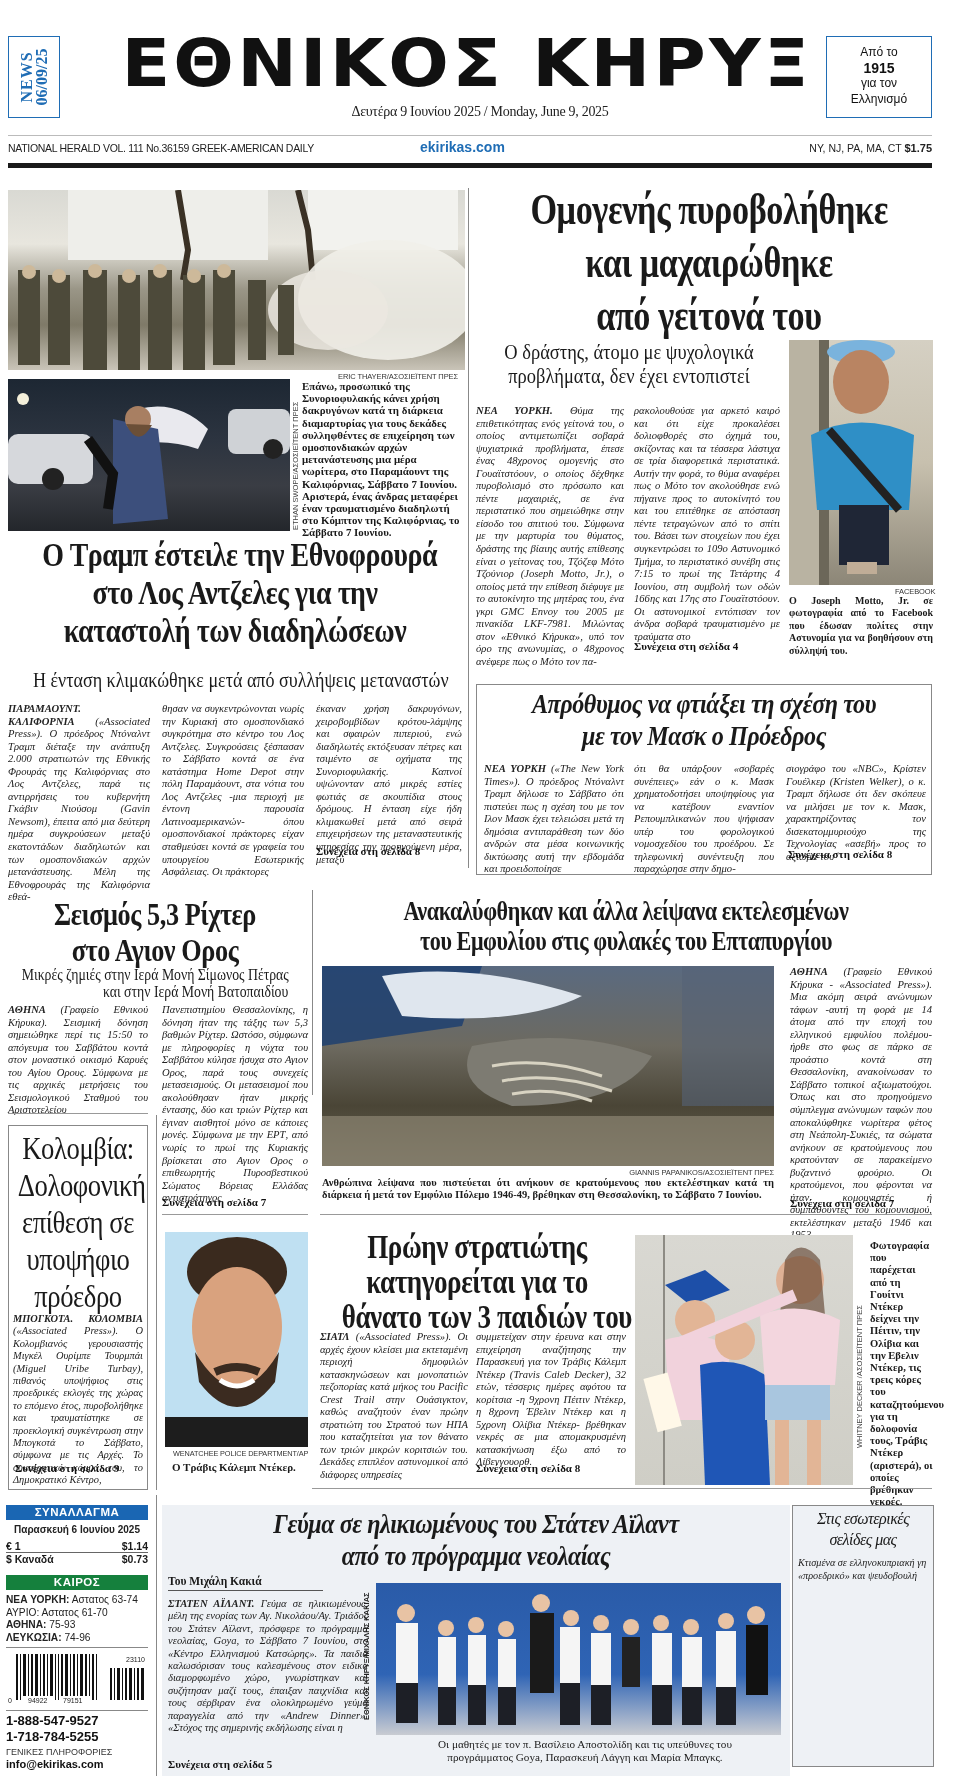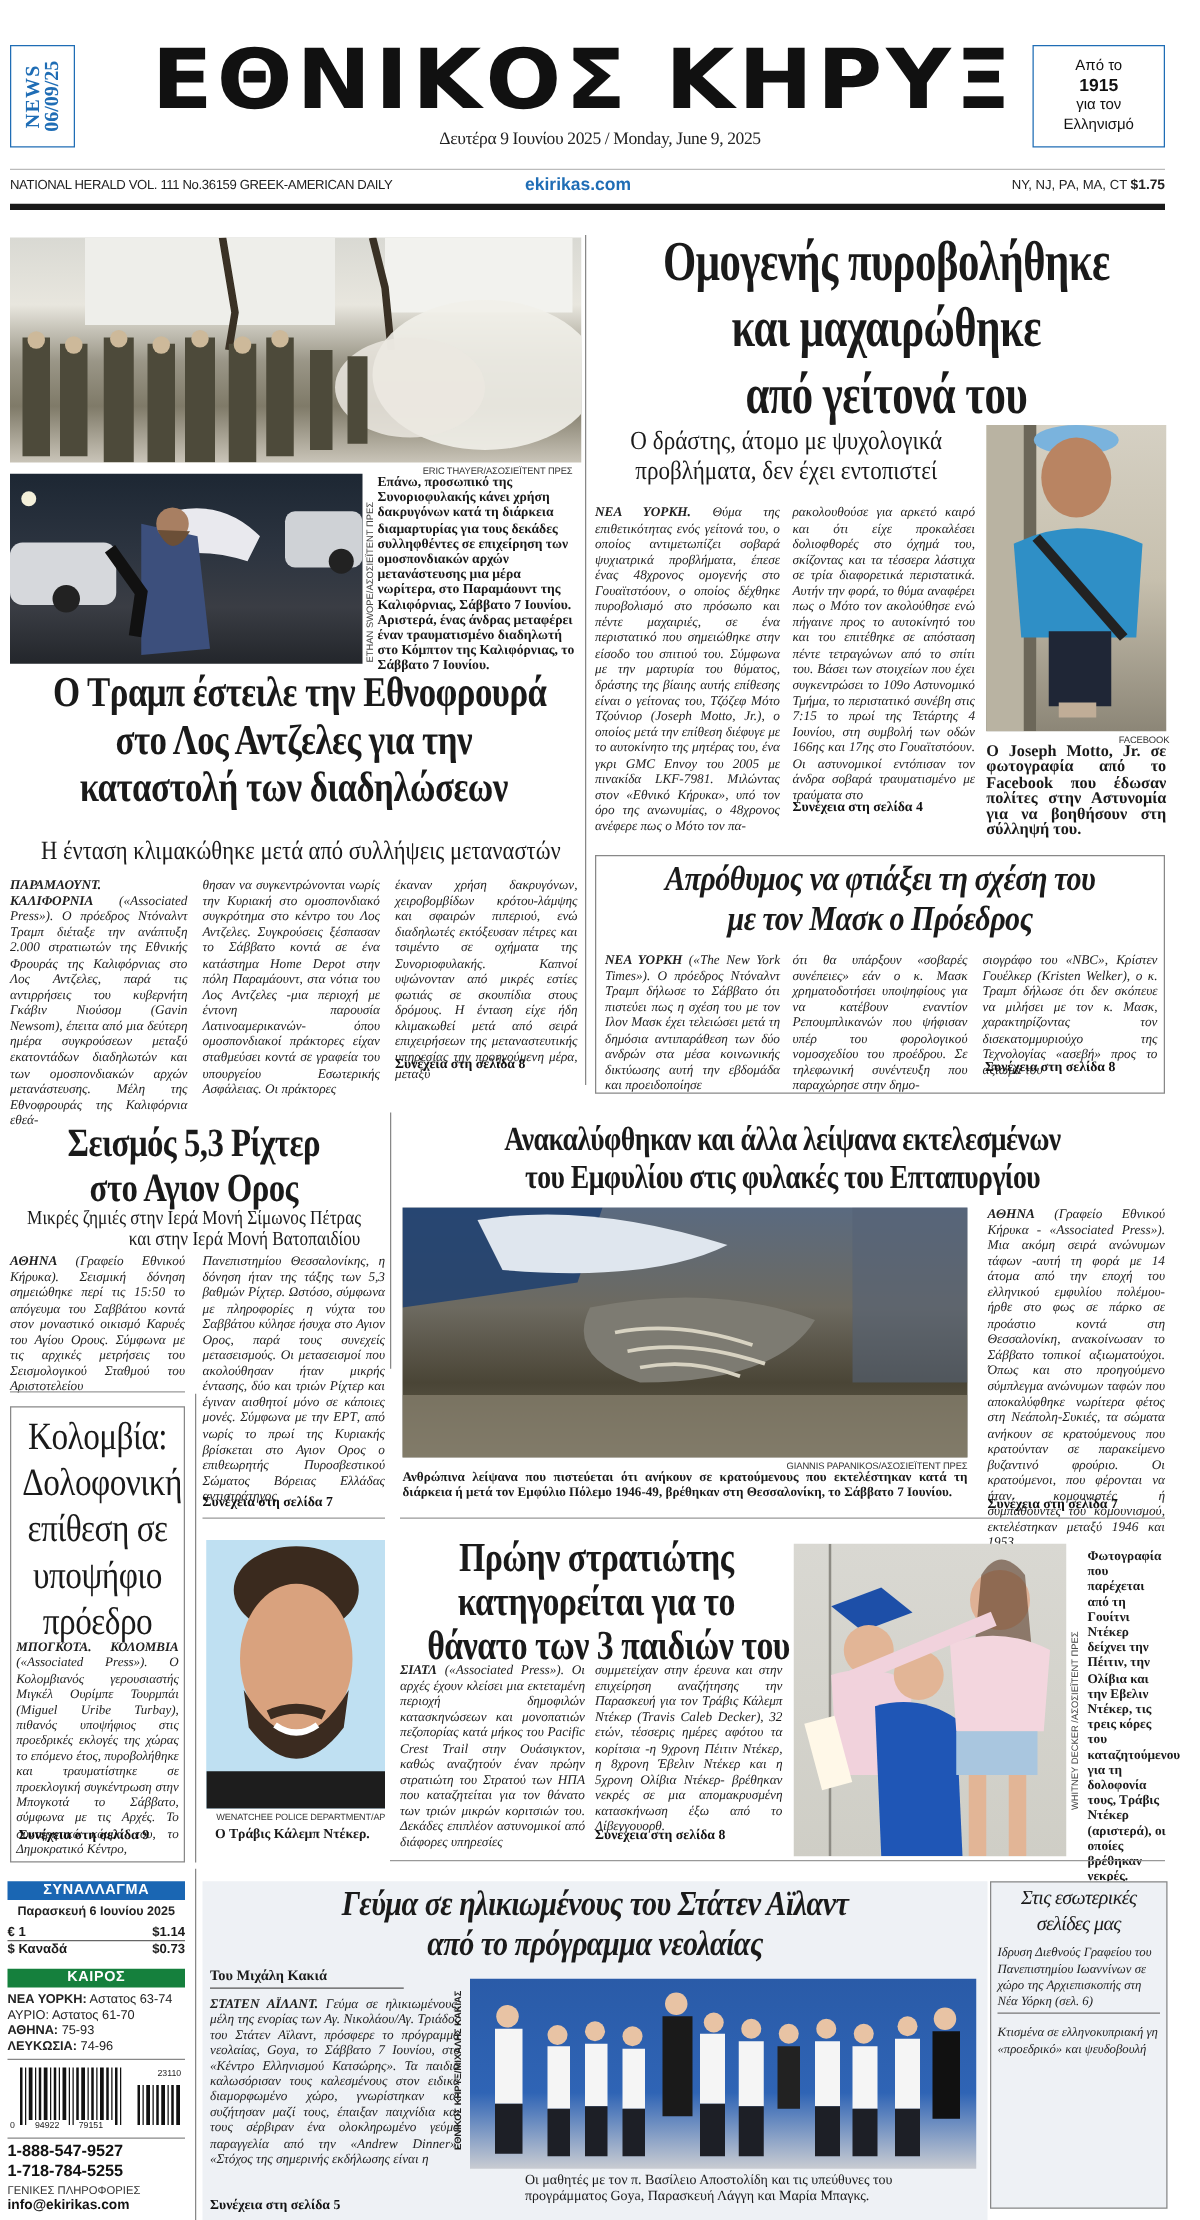--- a/index.html
+++ b/index.html
@@ -143,21 +143,21 @@
     <path d="M40 0 L40 245 L30 245 L30 0 Z" fill="#6c6759"></path>
     <ellipse cx="72" cy="12" rx="34" ry="12" fill="#7ab3dd"></ellipse>
     <ellipse cx="72" cy="42" rx="28" ry="32" fill="#b98462"></ellipse>
     <path d="M22 95 Q72 70 125 95 L120 170 L28 170 Z" fill="#2f8fc6"></path>
     <path d="M40 90 L110 170" stroke="#222" stroke-width="8"></path>
     <rect x="50" y="165" width="50" height="60" fill="#1f2636"></rect>
     <rect x="58" y="222" width="30" height="12" fill="#c0ad97"></rect>
   </svg>
 </div>
 <div class="abs credit" style="left:895px;top:587px;">FACEBOOK</div>
-<div class="abs caption-b" style="left:789px;top:595px;width:144px;text-align:justify;font-size:13px;line-height:12.4px;">Ο Joseph Motto, Jr. σε φωτογραφία από το Facebook που έδωσαν πολίτες στην Αστυνομία για να βοηθήσουν στη σύλληψή του.</div>
+<div class="abs caption-b" style="left:789px;top:595px;width:144px;text-align:justify;font-size:10px;line-height:12.4px;">Ο Joseph Motto, Jr. σε φωτογραφία από το Facebook που έδωσαν πολίτες στην Αστυνομία για να βοηθήσουν στη σύλληψή του.</div>
 
 <div class="abs" style="left:476px;top:684px;width:456px;height:191px;border:1px solid #888;"></div>
 <div class="abs hl" style="left:476px;top:688px;width:456px;font-size:28px;line-height:32px;font-style:italic;">
   <div style="white-space:nowrap;transform:scaleX(0.86);">Απρόθυμος να φτιάξει τη σχέση του</div>
   <div style="white-space:nowrap;transform:scaleX(0.86);">με τον Μασκ ο Πρόεδρος</div>
 </div>
 <div class="abs body-text" style="left:484px;top:763px;width:140px;">
   <b>ΝΕΑ ΥΟΡΚΗ</b>
   <span>(«The New York Times»). Ο πρόεδρος Ντόναλντ Τραμπ δήλωσε το Σάββατο ότι πιστεύει πως η σχέση του με τον Ιλον Μασκ έχει τελειώσει μετά τη δημόσια αντιπαράθεση των δύο ανδρών στα μέσα κοινωνικής δικτύωσης αυτή την εβδομάδα και προειδοποίησε</span>
 </div>
@@ -396,29 +396,25 @@
         <rect x="92" y="102" width="18" height="40"></rect>
         <rect x="122" y="104" width="18" height="38"></rect>
         <rect x="184" y="100" width="20" height="42"></rect>
         <rect x="215" y="102" width="20" height="40"></rect>
         <rect x="276" y="102" width="20" height="40"></rect>
         <rect x="306" y="104" width="20" height="38"></rect>
         <rect x="340" y="104" width="20" height="38"></rect>
       </g>
   </svg>
 </div>
-<div class="abs caption-b" style="left:420px;top:1738px;width:330px;text-align:left;font-weight:normal;font-size:11.2px;line-height:13px;">Οι μαθητές με τον π. Βασίλειο Αποστολίδη και τις υπεύθυνες του προγράμματος Goya, Παρασκευή Λάγγη και Μαρία Μπαγκς.</div>
+<div class="abs caption-b" style="left:420px;top:1738px;width:330px;text-align:center;font-weight:normal;font-size:11.2px;line-height:13px;">Οι μαθητές με τον π. Βασίλειο Αποστολίδη και τις υπεύθυνες του προγράμματος Goya, Παρασκευή Λάγγη και Μαρία Μπαγκς.</div>
 
 <div class="abs" style="left:792px;top:1505px;width:142px;height:262px;border:1px solid #888;background:#eef1f5;"></div>
 <div class="abs hl" style="left:792px;top:1508px;width:142px;font-size:16px;line-height:21px;font-style:italic;font-weight:normal;">
   <div>Στις εσωτερικές</div>
   <div>σελίδες μας</div>
 </div>
 <div class="abs serif" style="left:798px;top:1556px;width:130px;font-style:italic;font-size:10.2px;line-height:13px;color:#222;">
-  <div style="border-bottom:1px solid #777;padding-bottom:2px;margin-bottom:9px;">
-    <span>Ιδρυση Διεθνούς Γραφείου του Πανεπιστημίου Ιωαννίνων σε χώρο της Αρχιεπισκοπής στη Νέα Υόρκη</span>
-    <span>(σελ. 6)</span>
-  </div>
   <div>
     <span>Κτισμένα σε ελληνοκυπριακή γη «προεδρικό» και ψευδοβουλή</span>
     
   </div>
 </div>
 
 </body></html>

